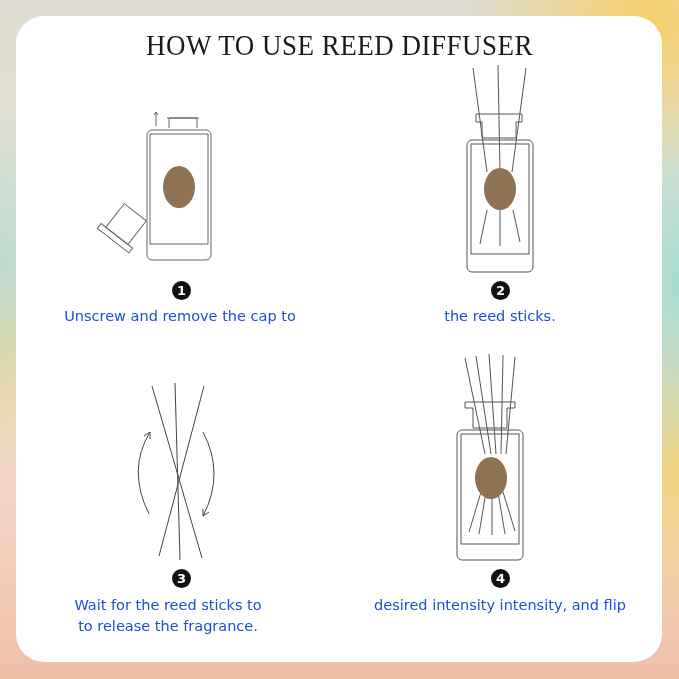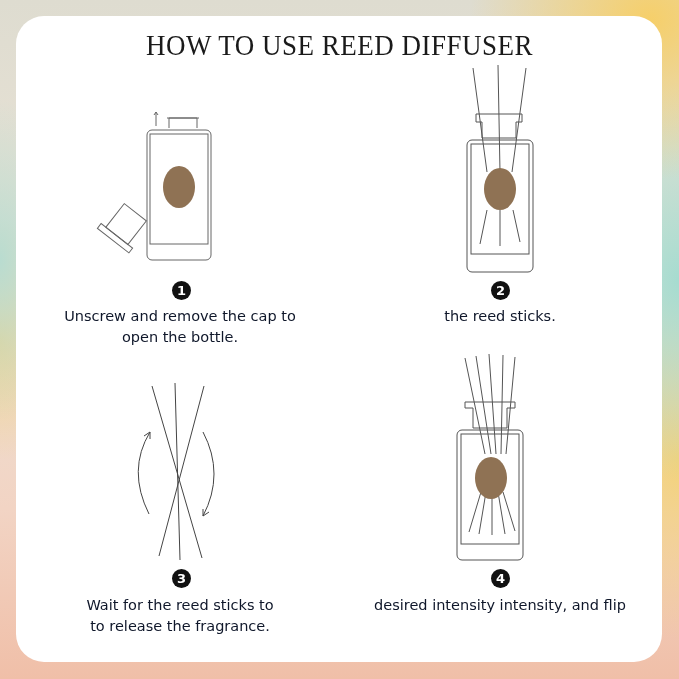--- a/index.html
+++ b/index.html
@@ -25,21 +25,21 @@
     transform:scaleY(1.08);
   }
   .illus { position:absolute; }
   .step-num {
     position:absolute; width:19px; height:19px; border-radius:50%;
     background:#111; color:#fff; font-weight:bold; font-size:13px;
     text-align:center; line-height:19px;
     font-family:"DejaVu Sans", sans-serif;
   }
   .desc {
-    position:absolute; text-align:center; color:#0f172a;
+    position:absolute; text-align:center; color:#1d4ed8;
     font-family:"DejaVu Sans", sans-serif; font-size:14.5px; line-height:21px;
   }
   .desc span { display:block; white-space:nowrap; }
 </style>
 </head>
 <body>
 
 <div class="card"></div>
 
 <div class="title">HOW TO USE REED DIFFUSER</div>
@@ -60,21 +60,20 @@
     <g transform="translate(28,118) rotate(38)">
       <rect x="-14" y="-20" width="28" height="30"></rect>
       <path d="M-20 10 L20 10 L20 16 L-20 16 Z"></path>
     </g>
   </g>
   <ellipse cx="84" cy="77" rx="16" ry="21" fill="#8f7254"></ellipse>
 </svg>
 <div class="step-num" style="left:172px;top:281px">1</div>
 <div class="desc" style="left:40px;top:306px;width:280px">
   <span>Unscrew and remove the cap to</span>
-  <span>open the bottle.</span>
 </div>
 
 <svg class="illus" style="left:440px;top:60px" width="120" height="215" viewBox="0 0 120 215">
   <g fill="none" stroke="#555" stroke-width="1">
 
     <line x1="33" y1="8" x2="47" y2="112"></line>
     <line x1="58" y1="5" x2="60" y2="112"></line>
     <line x1="86" y1="8" x2="72" y2="112"></line>
 
     <path d="M36 54 L36 62 L42 62 L42 78 L76 78 L76 62 L82 62 L82 54 Z"></path>
@@ -100,21 +99,21 @@
     <line x1="79" y1="6" x2="34" y2="176"></line>
 
     <path d="M24 134 Q2 90 25 52"></path>
     <path d="M19 56 L25 52 L25 59"></path>
 
     <path d="M78 52 Q100 94 78 136"></path>
     <path d="M78 129 L78 136 L84 132"></path>
   </g>
 </svg>
 <div class="step-num" style="left:172px;top:569px">3</div>
-<div class="desc" style="left:40px;top:595px;width:280px">
+<div class="desc" style="left:28px;top:595px;width:280px">
   <span>Wait for the reed sticks to</span>
   <span>to release the fragrance.</span>
 </div>
 
 <svg class="illus" style="left:455px;top:350px" width="100" height="215" viewBox="0 0 100 215">
   <g fill="none" stroke="#555" stroke-width="1">
 
     <line x1="10" y1="8" x2="30" y2="104"></line>
     <line x1="21" y1="6" x2="36" y2="104"></line>
     <line x1="34" y1="4" x2="41" y2="104"></line>

